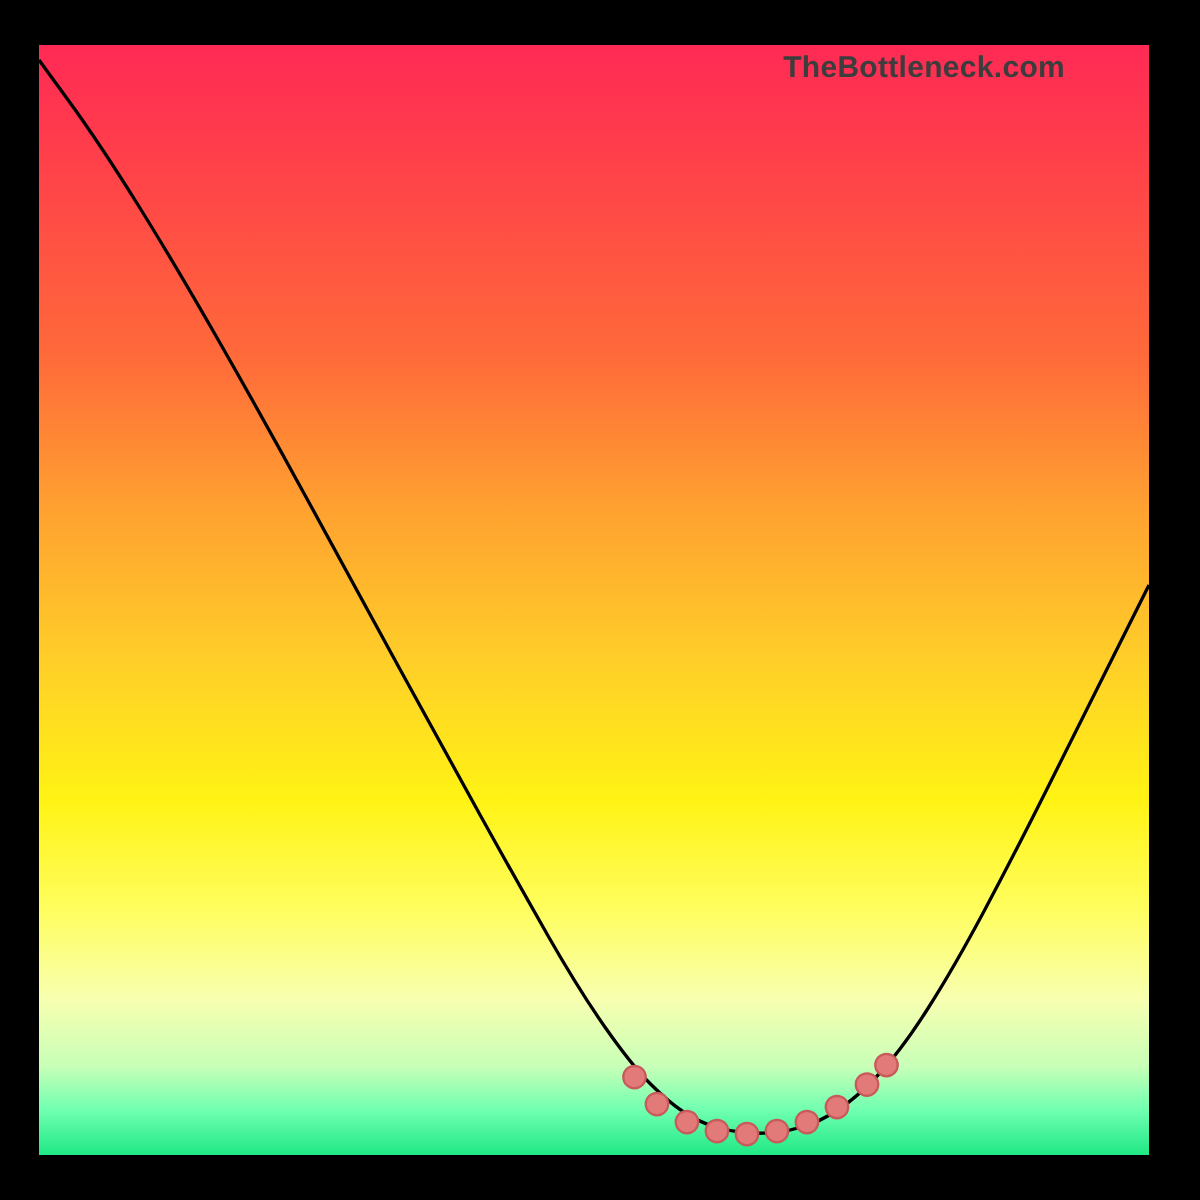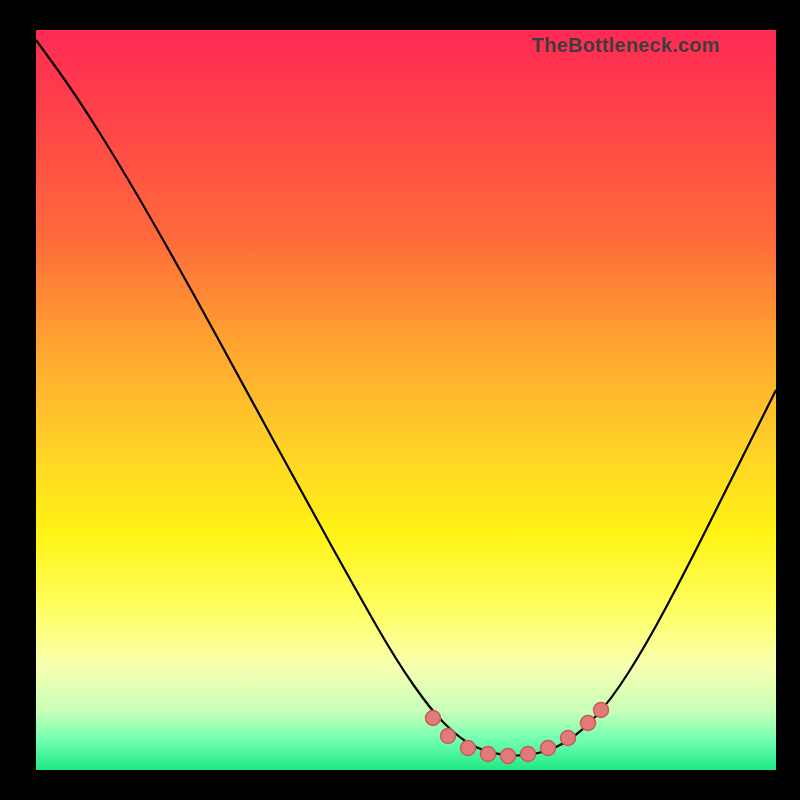--- a/index.html
+++ b/index.html
@@ -6,21 +6,21 @@
     margin: 0;
     padding: 0;
     width: 800px;
     height: 800px;
     background: #000;
     overflow: hidden;
     font-family: Arial, Helvetica, sans-serif;
   }
   .frame {
     position: absolute;
-    left: 36px;
+    left: 26px;
     top: 30px;
     width: 692px;
     height: 740px;
     background: #86efac;
   }
   .plot-bg {
     position: absolute;
     left: 0;
     top: 0;
     width: 740px;

